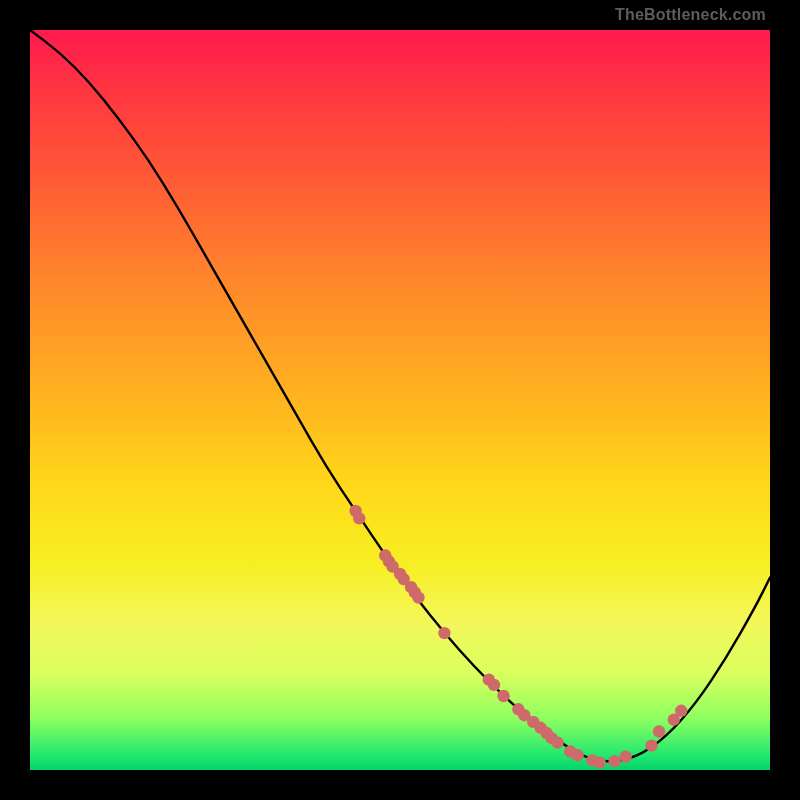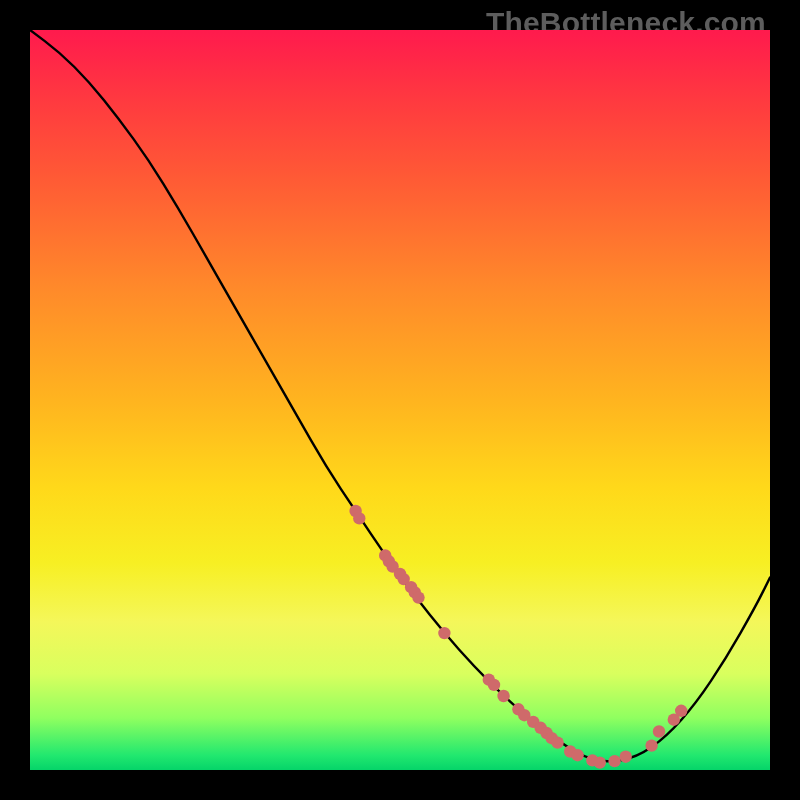--- a/index.html
+++ b/index.html
@@ -44,21 +44,21 @@
     left: 0;
     top: 0;
     width: 740px;
     height: 740px;
   }
   .watermark {
     position: absolute;
     top: 6px;
     right: 34px;
     color: #5d5d5d;
-    font-size: 30px;
+    font-size: 16px;
     font-weight: 600;
     letter-spacing: 0.2px;
   }
 </style>
 </head>
 <body>
 
 <div class="stage">
   <div class="watermark">TheBottleneck.com</div>
 

